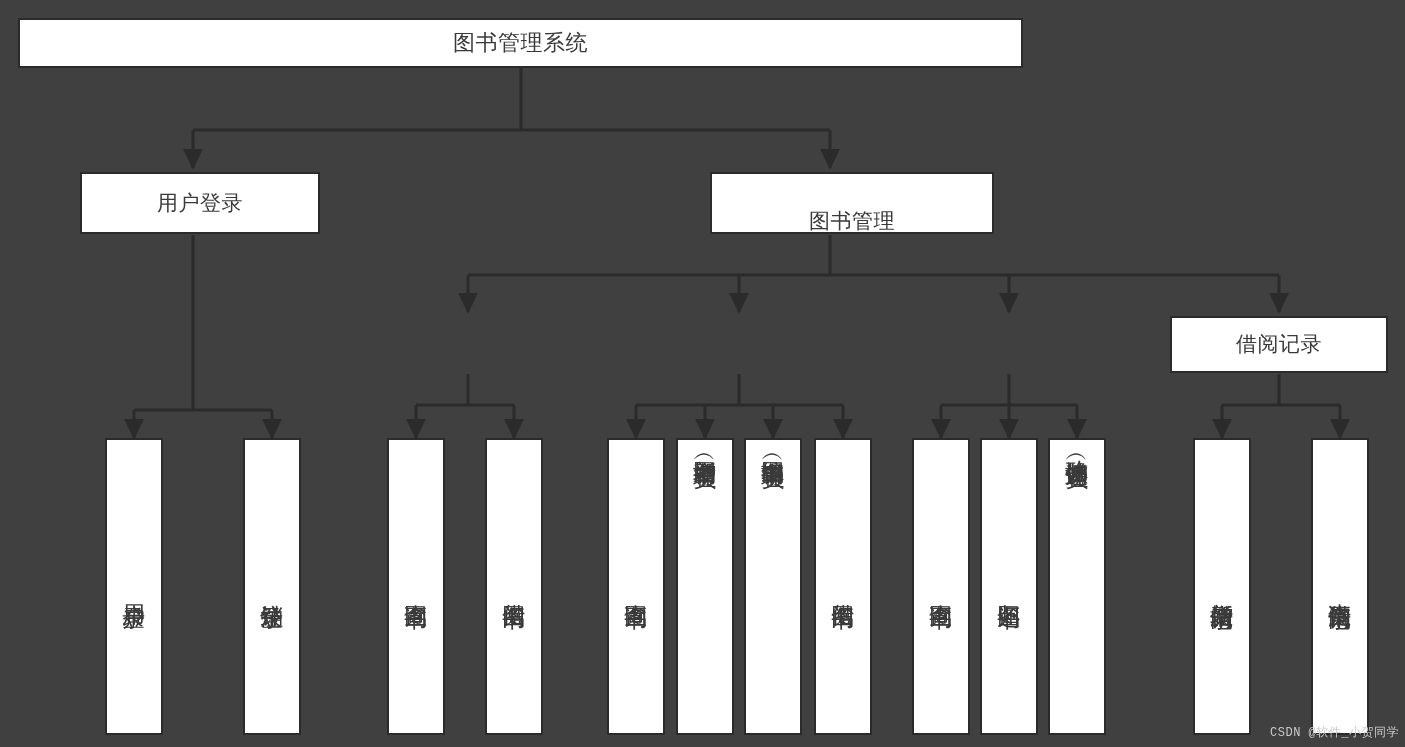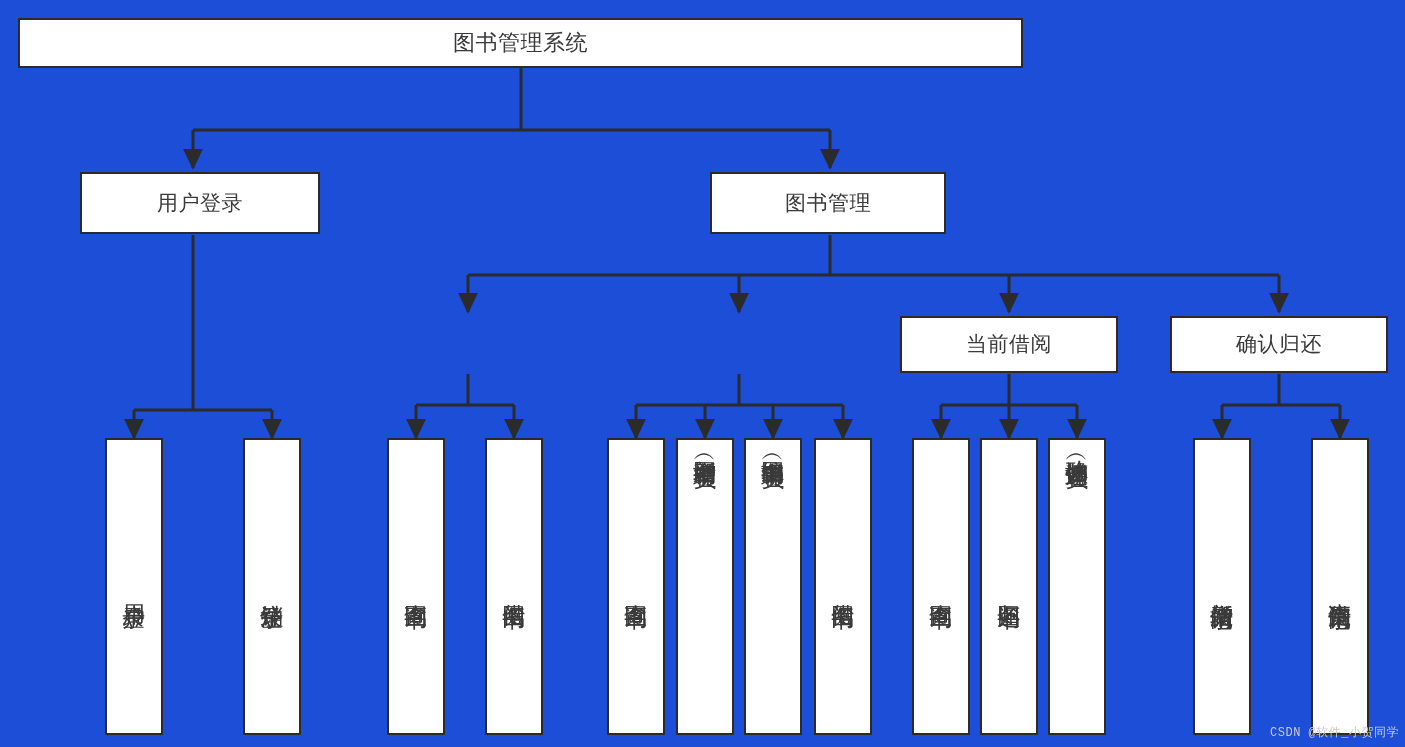--- a/index.html
+++ b/index.html
@@ -8,21 +8,21 @@
     padding: 0;
     background: #ffffff;
   }
   body {
     font-family: "DejaVu Sans", "Liberation Sans", sans-serif;
   }
   #diagram-root {
     position: relative;
     width: 1405px;
     height: 747px;
-    background: #1d4ed8;
+    background: #404040;
     overflow: hidden;
   }
   #edge-layer {
     position: absolute;
     left: 0;
     top: 0;
     width: 1405px;
     height: 747px;
     pointer-events: none;
   }
@@ -134,32 +134,29 @@
   </svg>
 
   <div class="node root horiz" style="left:18px; top:18px; width:1005px; height:50px;">
     <span class="label">图书管理系统</span>
   </div>
 
   <div class="node horiz" style="left:80px; top:172px; width:240px; height:62px;">
     <span class="label">用户登录</span>
   </div>
 
-  <div class="node horiz" style="left:710px; top:172px; width:236px; height:62px;">
+  <div class="node horiz" style="left:710px; top:172px; width:284px; height:62px;align-items:flex-end;">
     <span class="label">图书管理</span>
   </div>
 
 
 
-  <div class="node horiz" style="left:900px; top:316px; width:218px; height:57px;">
-    <span class="label">当前借阅</span>
-  </div>
 
   <div class="node horiz" style="left:1170px; top:316px; width:218px; height:57px;">
-    <span class="label">确认归还</span>
+    <span class="label">借阅记录</span>
   </div>
 
   <div class="node leaf mid-align" style="left:105px; top:438px; width:58px; height:297px;">
     <span class="label">用户登录</span>
   </div>
 
   <div class="node leaf mid-align" style="left:243px; top:438px; width:58px; height:297px;">
     <span class="label">注销登录</span>
   </div>
 

